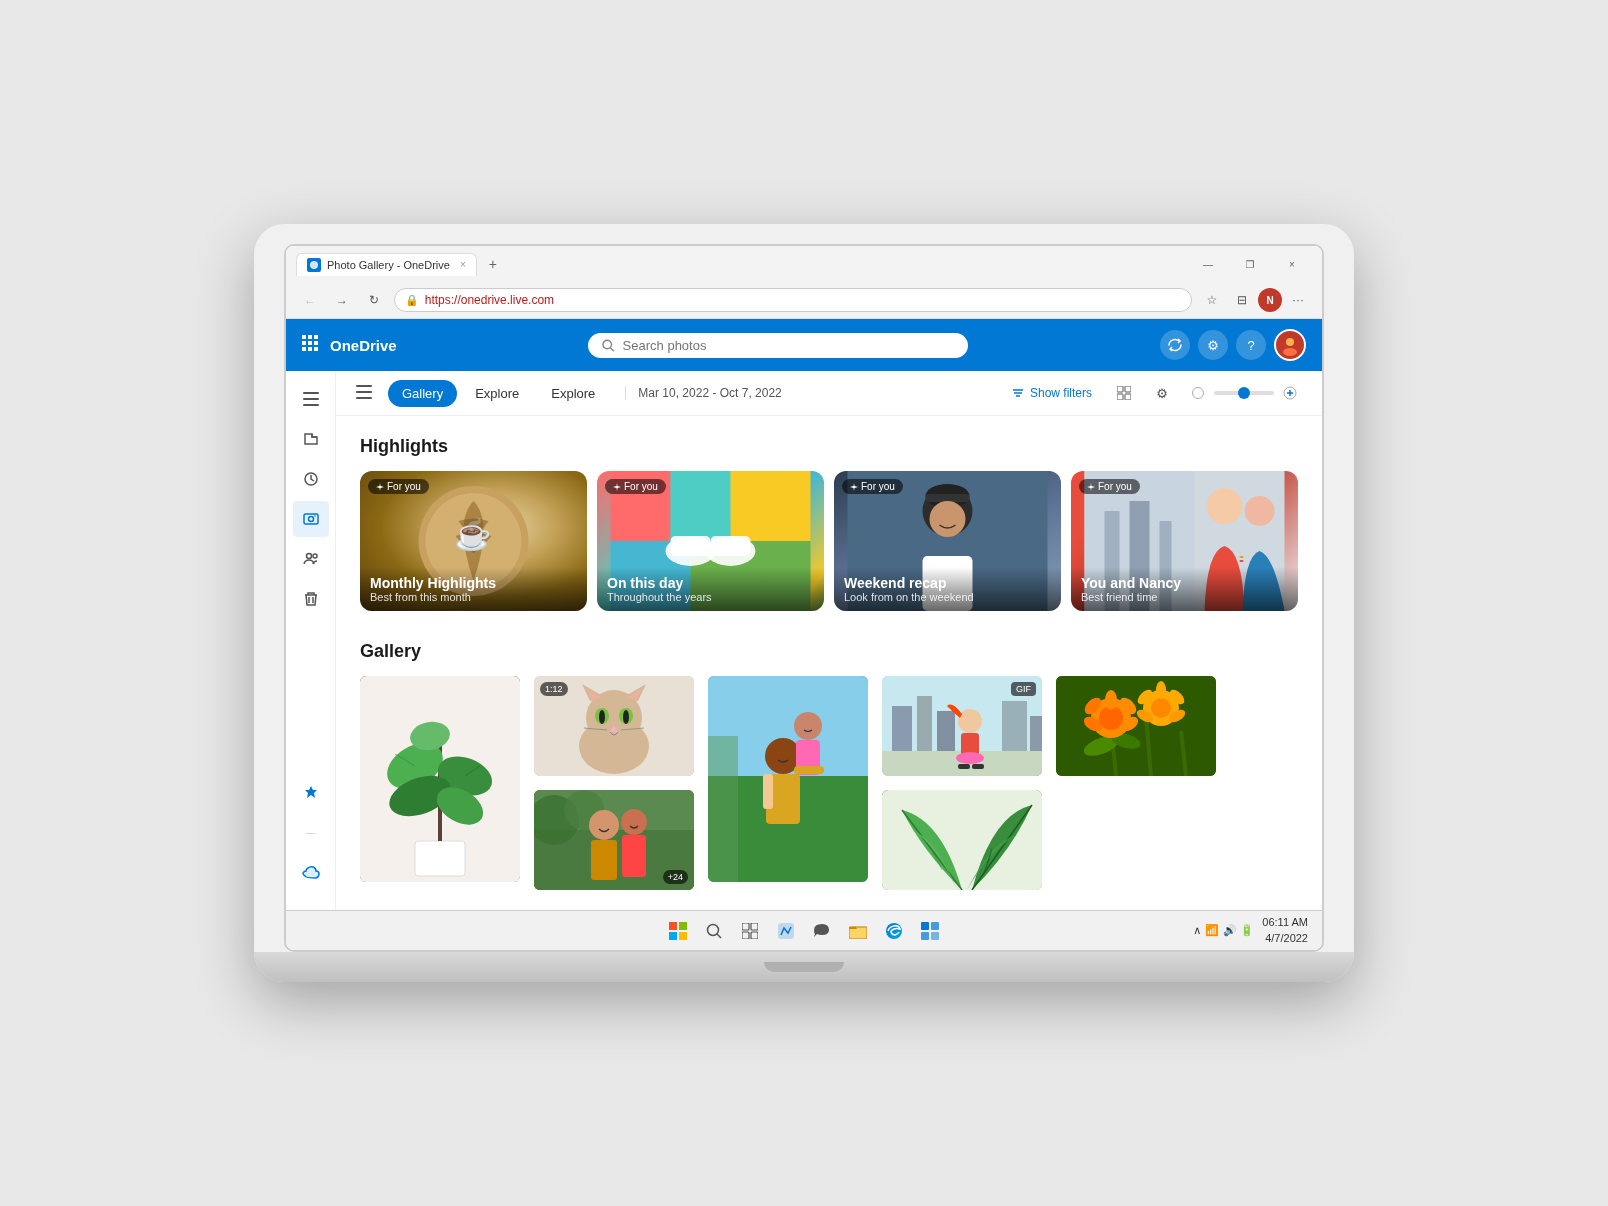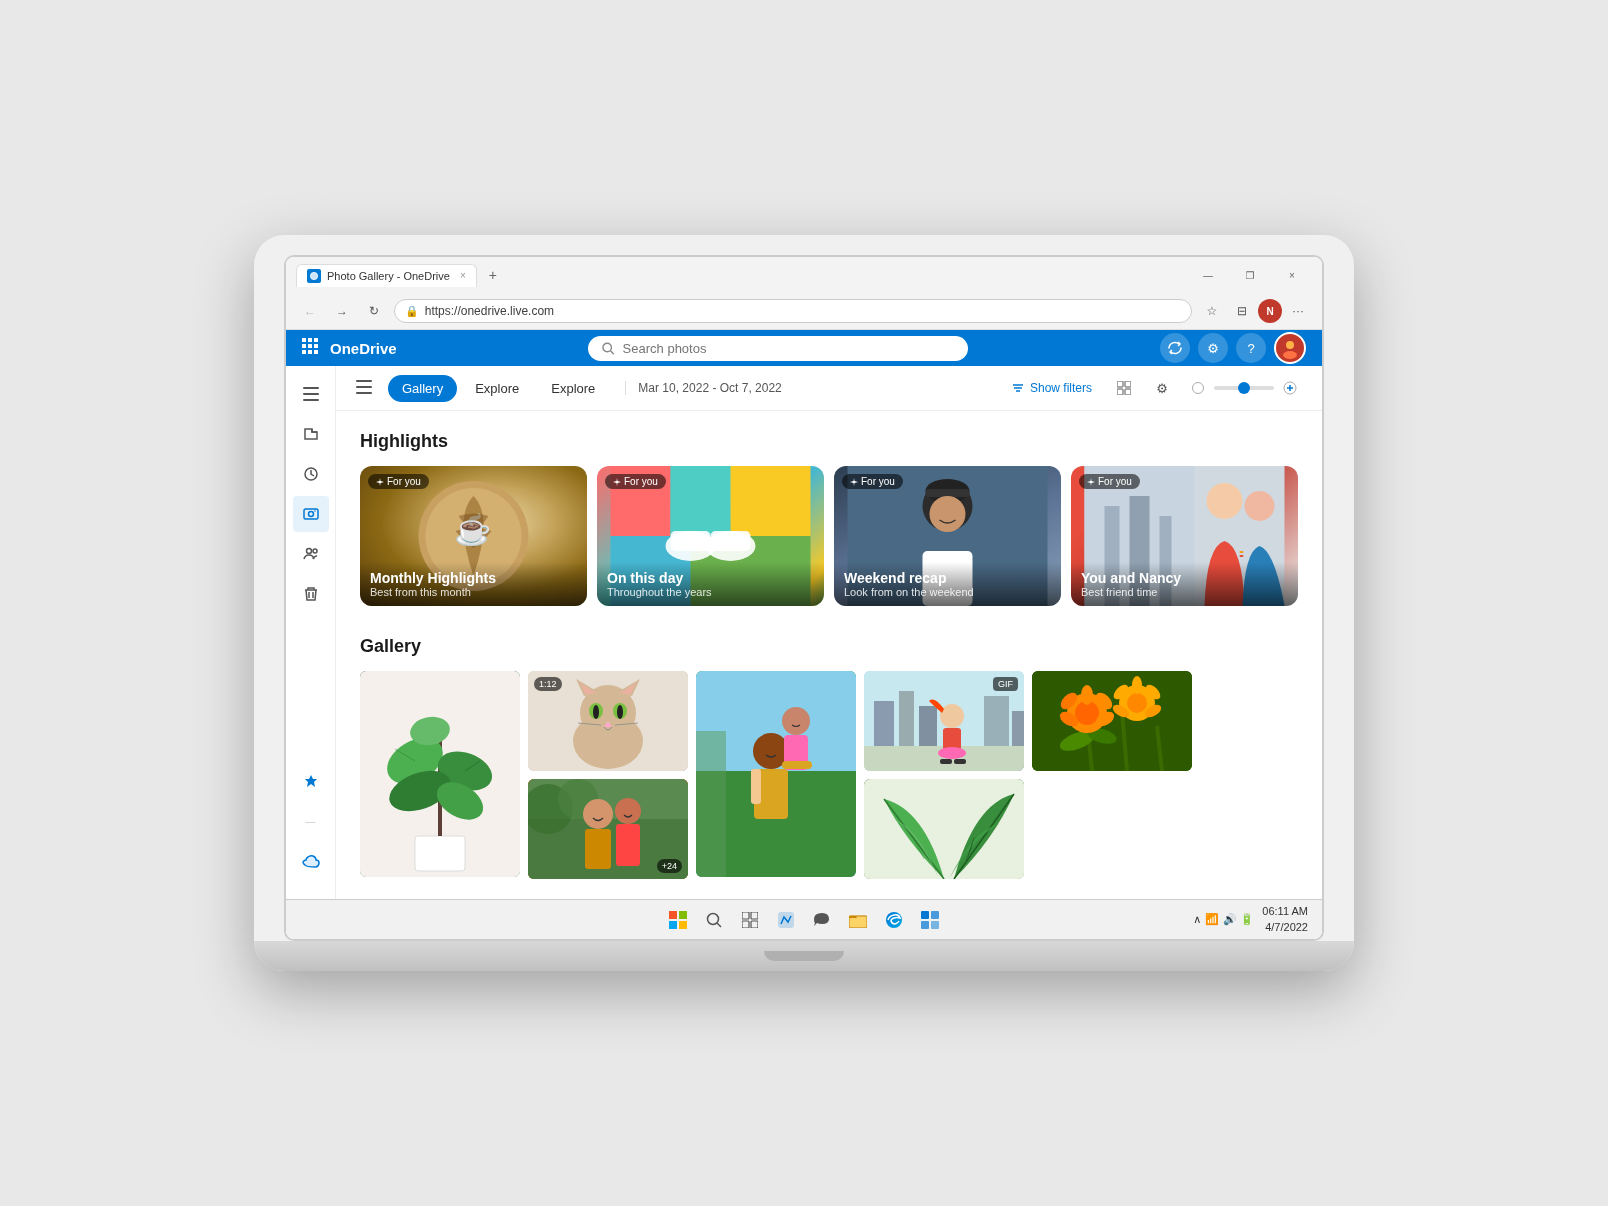--- a/index.html
+++ b/index.html
@@ -163,21 +163,21 @@
       border: 1px solid #ccc;
       border-radius: 20px;
       padding: 4px 10px;
       gap: 6px;
     }
 
     .address-bar input {
       border: none;
       outline: none;
       font-size: 12px;
-      color: #404040;
+      color: #b91c1c;
       flex: 1;
       background: transparent;
     }
 
     .toolbar-actions {
       display: flex;
       gap: 2px;
       align-items: center;
     }
 
@@ -207,21 +207,21 @@
       font-size: 10px;
       font-weight: bold;
     }
 
     
     .onedrive-header {
       background: #0078d4;
       display: flex;
       align-items: center;
       padding: 0 16px;
-      height: 36px;
+      height: 52px;
       gap: 12px;
     }
 
     .grid-icon {
       color: white;
       font-size: 16px;
       cursor: pointer;
     }
 
     .onedrive-logo {
@@ -937,21 +937,21 @@
               <div class="highlight-info">
                 <div class="highlight-title">You and Nancy</div>
                 <div class="highlight-subtitle">Best friend time</div>
               </div>
             </div>
 
           </div>
 
           <div class="section-title">Gallery</div>
 
-          <div style="display:grid; grid-template-columns: 160px 160px 160px 160px 160px; grid-template-rows: 100px 100px; gap:8px;">
+          <div style="display:grid; grid-template-columns: 160px 160px 160px 160px 160px; grid-template-rows: 100px 100px; gap:14px;">
 
             <div class="gallery-item tall" style="grid-row:span 2; height:206px;">
               <div style="width:100%;height:100%;background:linear-gradient(160deg,#1a3a1a 0%,#2d6b2d 40%,#4a9b4a 100%);">
                 <svg width="100%" height="100%" viewBox="0 0 160 206" style="position:absolute;top:0;left:0;">
                   <rect x="0" y="0" width="160" height="206" fill="#f5f0eb"></rect>
 
                   <rect x="55" y="165" width="50" height="35" rx="3" fill="white" stroke="#ddd"></rect>
 
                   <line x1="80" y1="165" x2="80" y2="60" stroke="#5d4037" stroke-width="4"></line>
 

